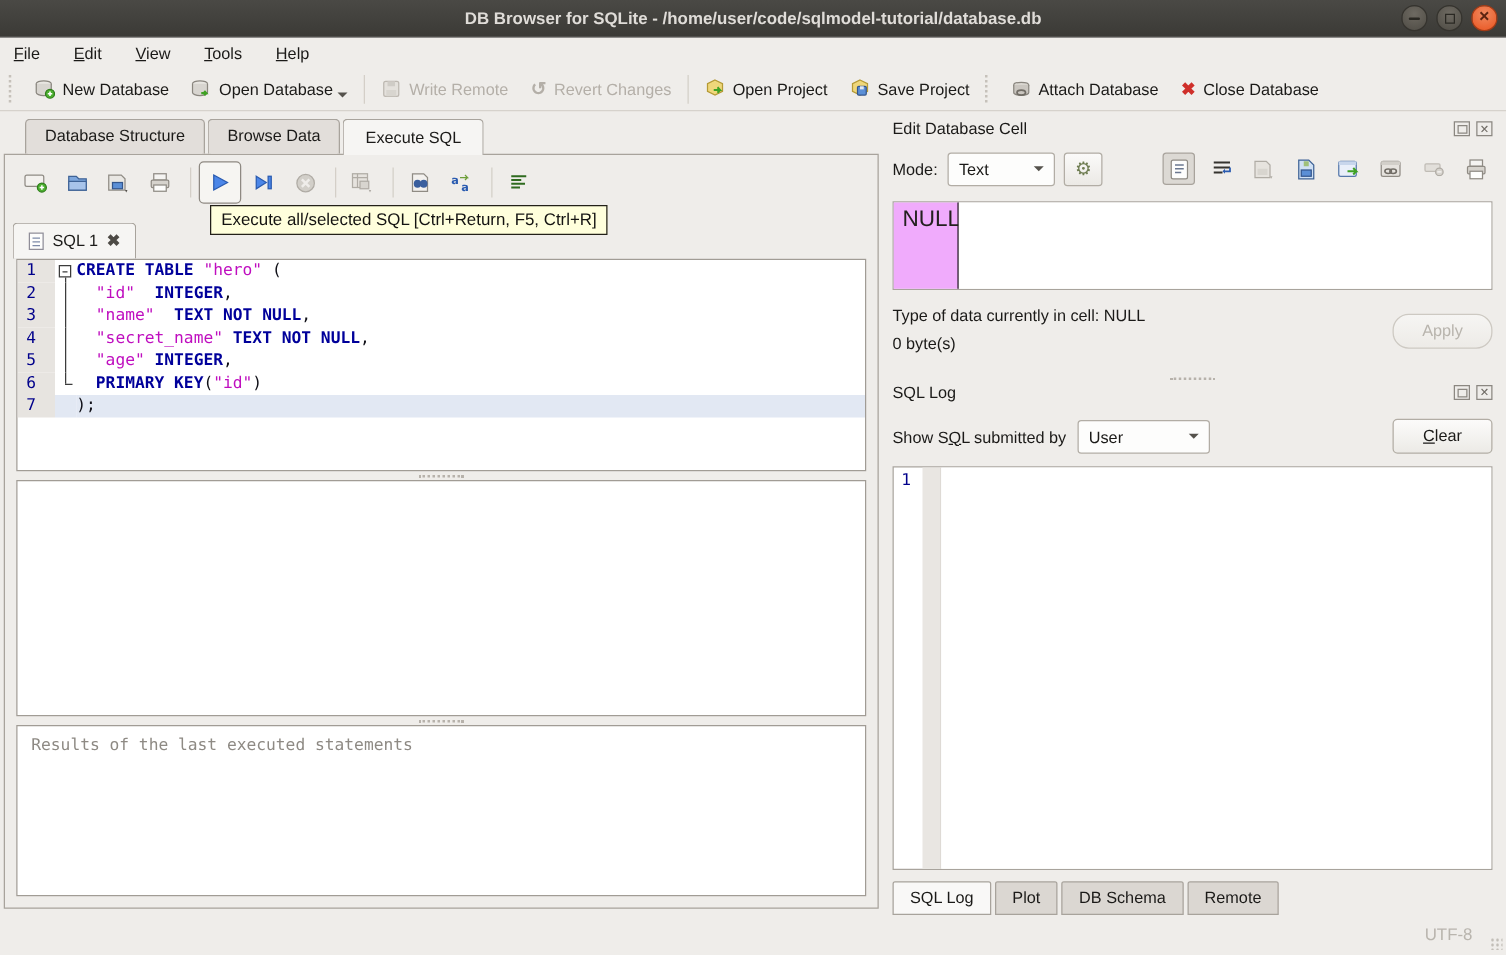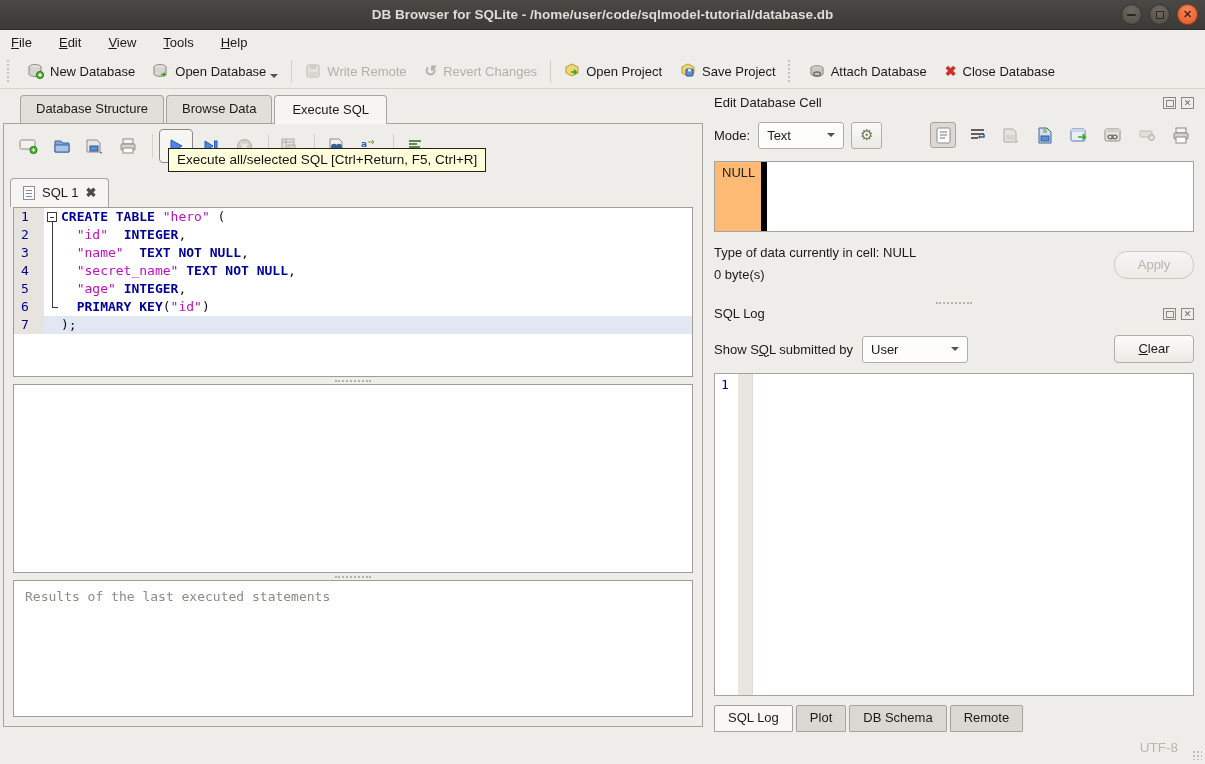--- a/index.html
+++ b/index.html
@@ -58,21 +58,21 @@
     border:1px solid #a8a39c; margin:0 3px; background:#efedea;
     height:604px; position:relative; display:flex; flex-direction:column;
   }
   
   .sql-toolbar { display:flex; align-items:center; padding:5px 6px 3px 10px; height:42px; }
   .icon-btn { width:30px; height:30px; display:flex; align-items:center; justify-content:center; margin-right:3px; }
   .icon-btn.hovered { border:1px solid #8e8982; border-radius:4px; background:#f6f5f2; width:34px; height:34px; }
   .sql-sep { width:1px; height:24px; background:#d4cfc8; margin:0 6px; }
   
   .tooltip {
-    position:absolute; left:164px; top:24px; z-index:30;
+    position:absolute; left:164px; top:40px; z-index:30;
     background:#ffffdc; border:1px solid #232019; padding:3px 8px 4px;
     font-size:13.5px; color:#141311; white-space:nowrap;
   }
   
   .doc-tabbar { display:flex; padding:12px 0 0 6px; }
   .doc-tab {
     display:flex; align-items:center; gap:7px;
     padding:6px 12px 7px; background:#f6f5f3;
     border:1px solid #a8a39c; border-bottom:none; border-radius:4px 4px 0 0;
   }
@@ -124,21 +124,21 @@
     width:31px; height:27px; margin-left:7px;
     border:1px solid #b2ada5; border-radius:3px;
     background:linear-gradient(#fbfaf9,#ebe9e5);
     display:flex; align-items:center; justify-content:center;
     color:#6f7d52; font-size:15px;
   }
   .cell-icons { display:flex; align-items:center; margin-left:auto; gap:8px; }
   .ci-btn { width:26px; height:26px; display:flex; align-items:center; justify-content:center; }
   .ci-btn.pressed { background:#dcd9d4; border:1px solid #a8a39c; border-radius:3px; }
   .cell-box { display:flex; border:1px solid #a8a39c; background:#fff; height:71px; margin:11px 2px 0; }
-  .cell-gutter { width:52px; background:#fdba74; border-right:6px solid #000000; padding:3px 0 0 7px; font-size:13px; color:#23211e; }
+  .cell-gutter { width:52px; background:#f0abfc; border-right:1px solid #000000; padding:3px 0 0 7px; font-size:18px; color:#23211e; }
   .cell-info { position:relative; margin:13px 2px 0; height:52px; }
   .cell-info .line1 { margin-bottom:7px; }
   .btn {
     display:inline-block; border:1px solid #b2ada5; border-radius:4px;
     background:linear-gradient(#fcfbfa,#eceae6); padding:5px 19px 6px; text-align:center;
   }
   .btn.disabled { color:#b8b4ad; border-color:#cdc9c2; background:linear-gradient(#f6f5f3,#edebe7); }
   .apply-btn { position:absolute; right:0; top:6px; width:80px;border-radius:13px; }
   .clear-btn { margin-left:auto; width:80px; }
   .clear-btn::first-letter { text-decoration:underline; }

